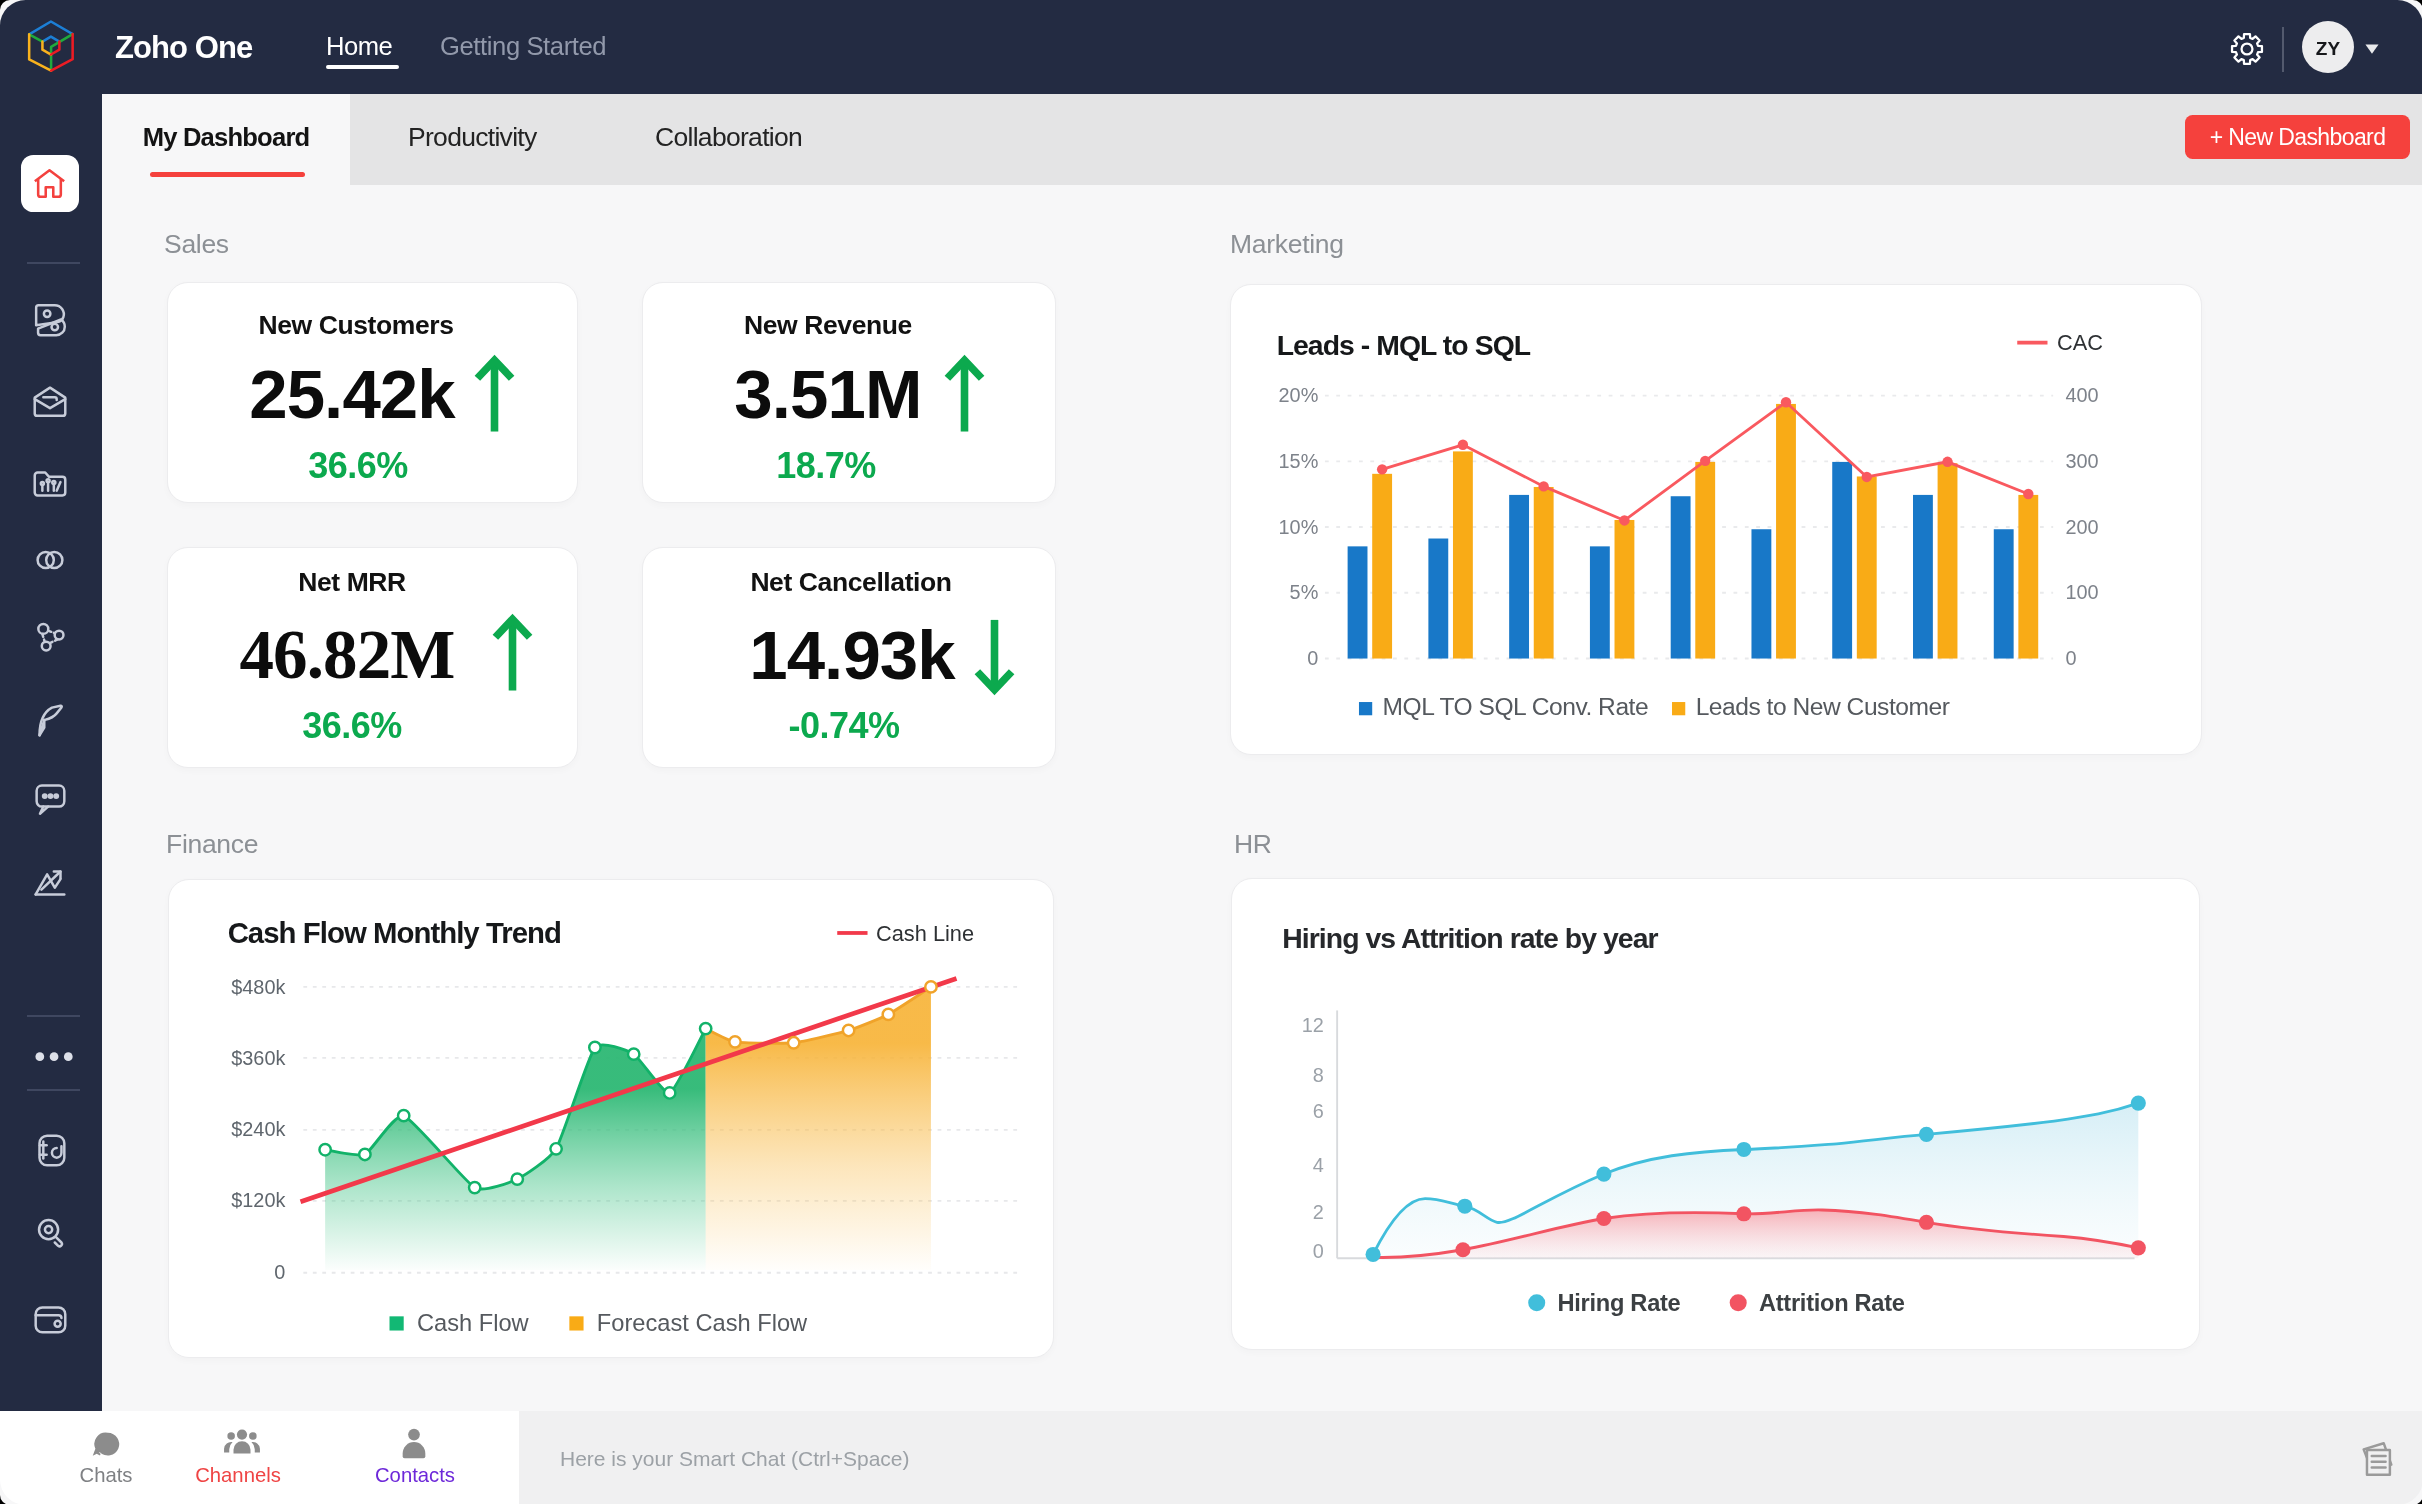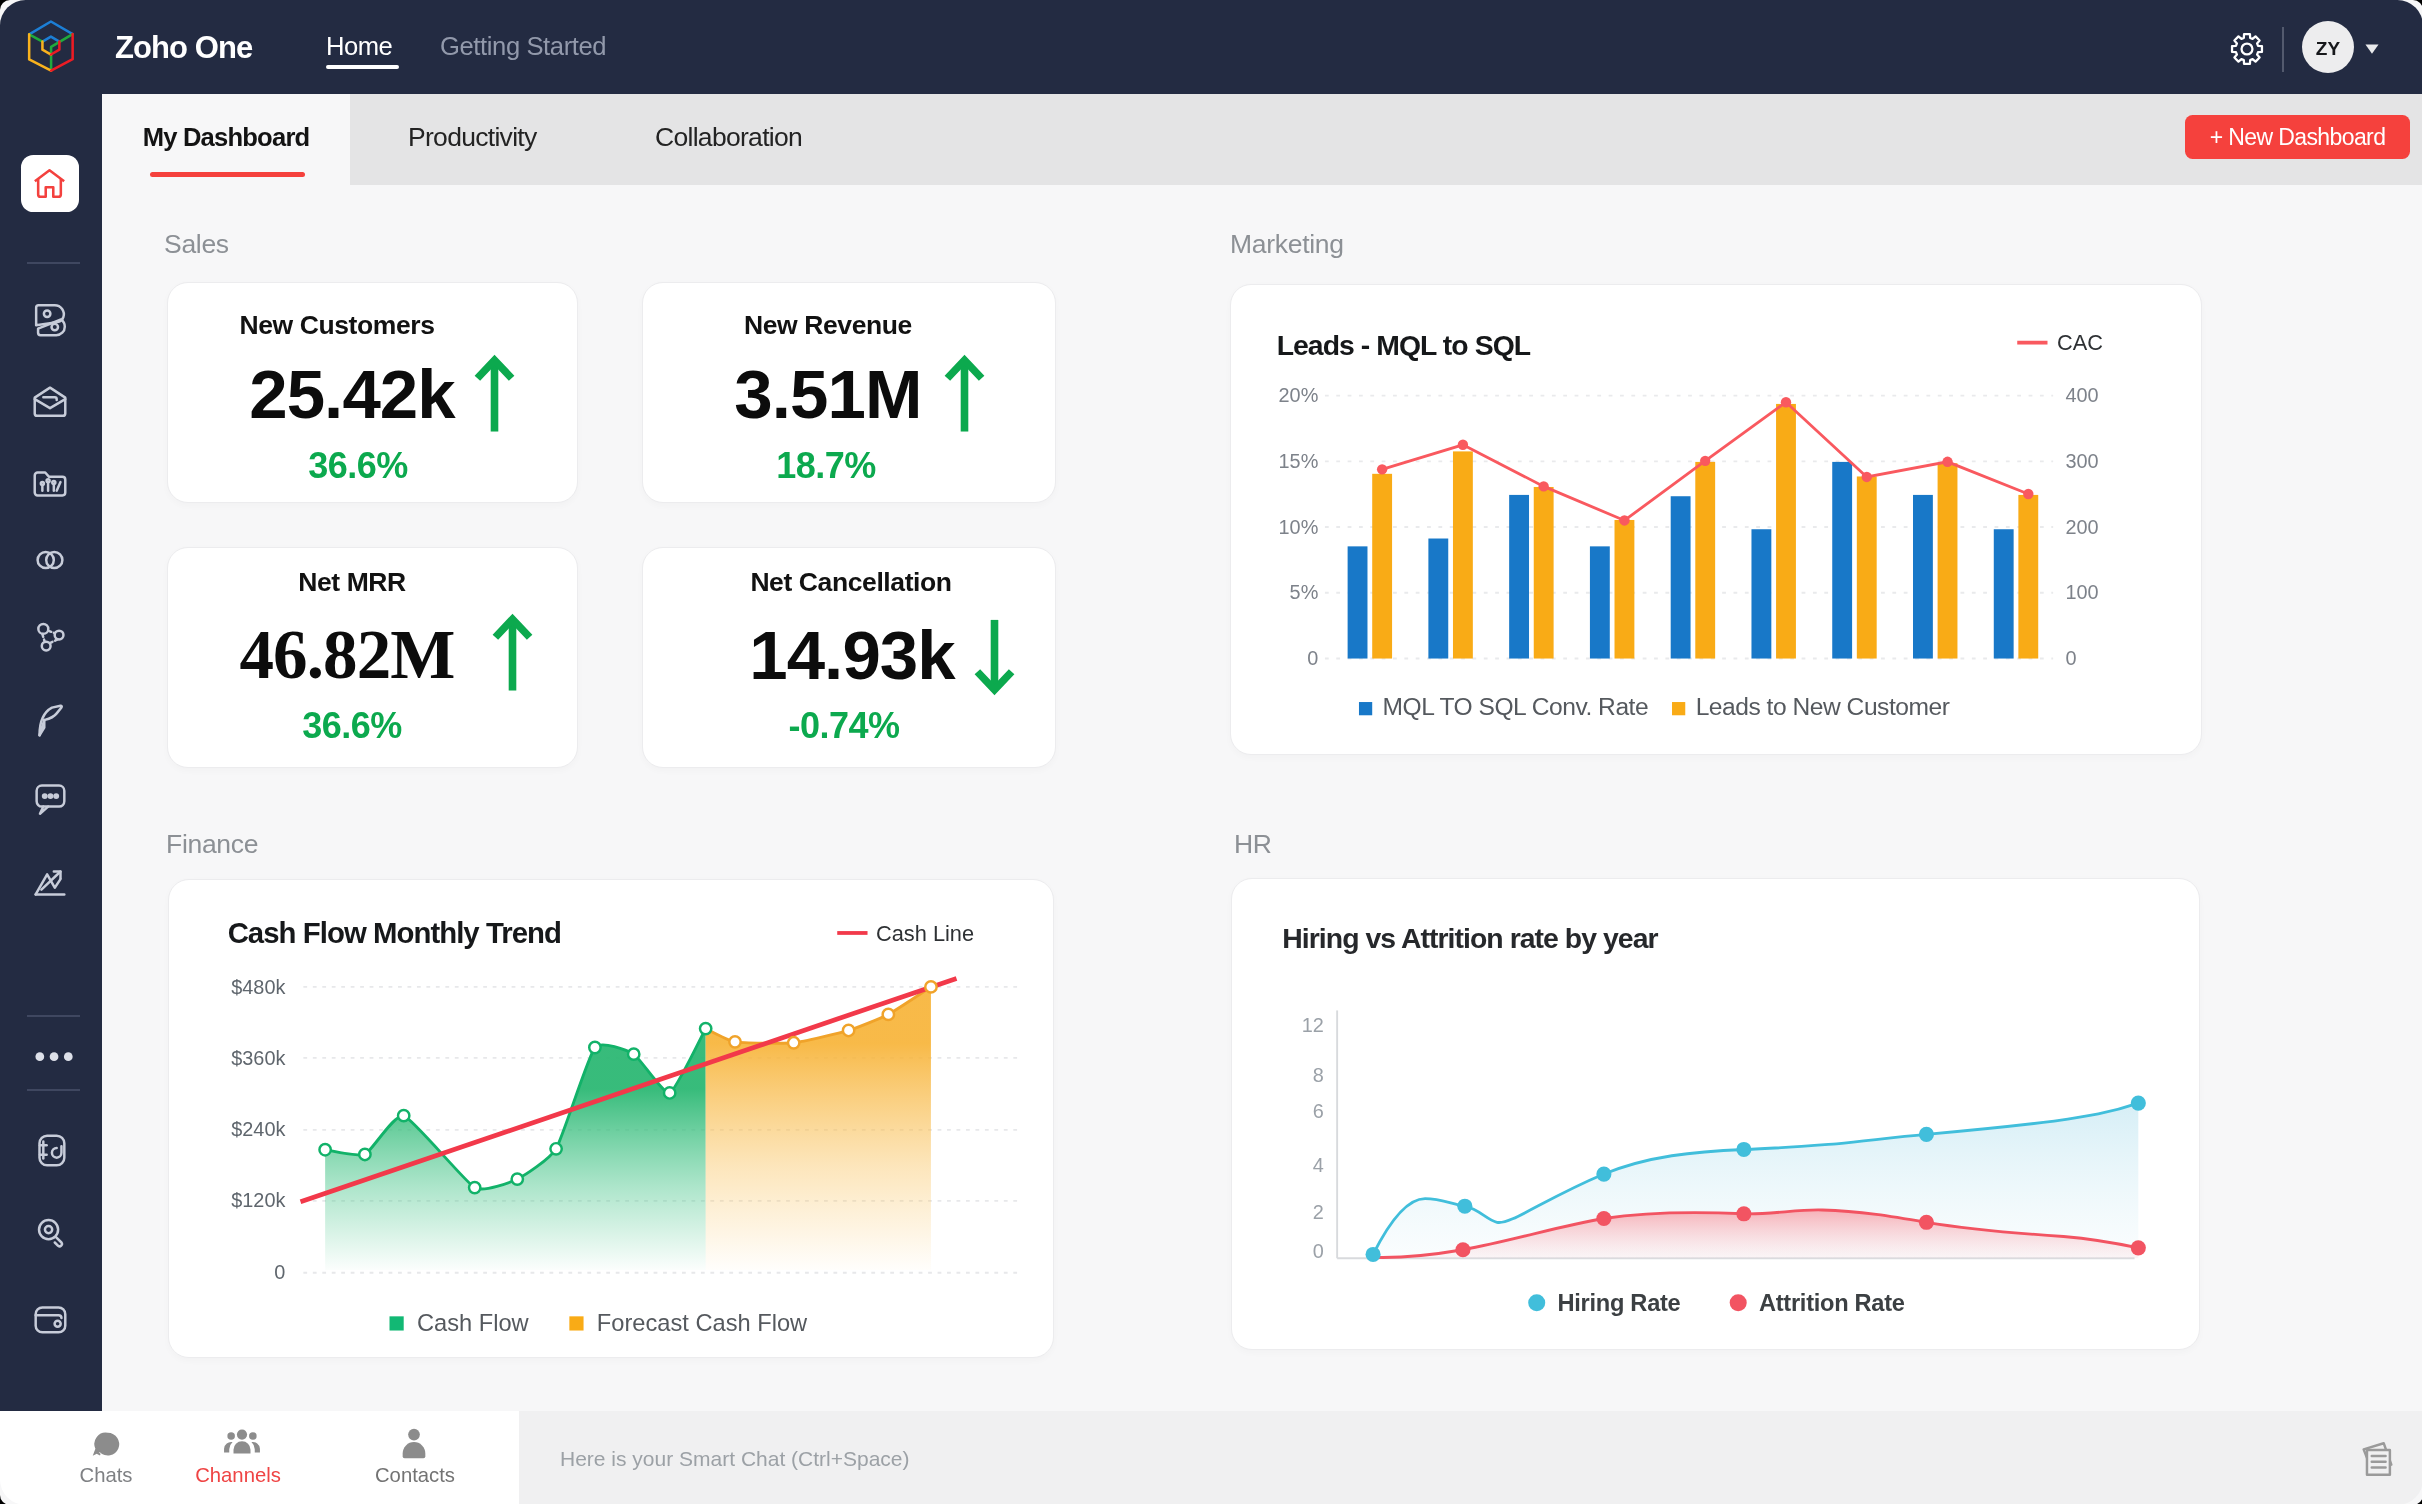--- a/index.html
+++ b/index.html
@@ -139,21 +139,21 @@
 <div class="abs" style="left:655px;top:122px;font-size:26.5px;letter-spacing:-0.7px;color:#232323;text-align:right;">Collaboration</div>
 <div class="abs" style="left:2185px;top:115px;width:225px;height:44px;border-radius:7.6px;background:#f5413d;color:#fff;font-size:23px;letter-spacing:-0.6px;font-weight:400;text-align:center;line-height:44px;">+ New Dashboard</div>
 <div class="lbl" style="left:164px;top:229px;">Sales</div>
 <div class="lbl" style="left:1230px;top:229px;">Marketing</div>
 <div class="lbl" style="left:166px;top:829px;">Finance</div>
 <div class="lbl" style="left:1234px;top:829px;">HR</div>
 <div class="card" style="left:167px;top:282px;width:411px;height:221px;"></div>
 <div class="card" style="left:642px;top:282px;width:414px;height:221px;"></div>
 <div class="card" style="left:167px;top:547px;width:411px;height:221px;"></div>
 <div class="card" style="left:642px;top:547px;width:414px;height:221px;"></div>
-<div class="ttl" style="left:129px;top:310px;">New Customers</div>
+<div class="ttl" style="left:148px;top:310px;">New Customers</div>
 <div class="num" style="left:144px;top:355px;">25.42k</div>
 <svg class="abs" style="left:473px;top:354px" width="43" height="78" viewBox="0 0 45 82" fill="none" stroke="#0ca94e" stroke-width="8">
       <path d="M22.5,81.5 V8"></path>
       <path d="M4.5,25.5 L22.5,6.5 L40.5,25.5"></path>
     </svg>
 <div class="pct" style="left:150px;top:445px;">36.6%</div>
 <div class="ttl" style="left:620px;top:310px;">New Revenue</div>
 <div class="num" style="left:620px;top:355px;">3.51M</div>
 <svg class="abs" style="left:943px;top:354px" width="43" height="78" viewBox="0 0 45 82" fill="none" stroke="#0ca94e" stroke-width="8">
       <path d="M22.5,81.5 V8"></path>
@@ -340,21 +340,21 @@
  <circle cx="10.5" cy="9.5" r="4"></circle>
       <path d="M3,23 a7.5,7.5 0 0 1 9,-7 a11,11 0 0 0 -3.5,7.5 V27 H3 Z"></path>
  <circle cx="33.5" cy="9.5" r="4"></circle>
       <path d="M41,23 a7.5,7.5 0 0 0 -9,-7 a11,11 0 0 1 3.5,7.5 V27 H41 Z"></path>
 </svg>
 <div class="abs" style="left:181px;top:1464px;width:114px;text-align:center;font-size:20.3px;color:#ef4444;">Channels</div>
 <svg class="abs" style="left:397px;top:1426px" width="34" height="36" viewBox="0 0 36 38" fill="#8c8c8c">
  <circle cx="18" cy="9" r="6.2"></circle>
       <path d="M6,29 a12,12 0 0 1 24,0 v3 a2,2 0 0 1 -2,2 h-20 a2,2 0 0 1 -2,-2 Z"></path>
 </svg>
-<div class="abs" style="left:358px;top:1464px;width:114px;text-align:center;font-size:20.3px;color:#737373;">Contacts</div>
+<div class="abs" style="left:358px;top:1464px;width:114px;text-align:center;font-size:20.3px;color:#6d28d9;">Contacts</div>
 <div class="abs" style="left:560px;top:1447px;font-size:21px;color:#9ca1a6;">Here is your Smart Chat (Ctrl+Space)</div>
 <svg class="abs" style="left:2356px;top:1437px" width="42" height="42" viewBox="0 0 44 44" fill="none" stroke="#9a9a9a" stroke-width="2.6" stroke-linejoin="round">
  <path d="M8,13 L29,6.5 L37,29 L17,36 Z" fill="#f0f0f1"></path>
  <path d="M11.5,13.5 h24 v26 h-24 Z" fill="#f0f0f1"></path>
  <path d="M16.5,20 h14.5 M16.5,26 h14.5 M16.5,32 h14.5" stroke-linecap="round"></path>
 </svg>
 
 </div>
 
 

